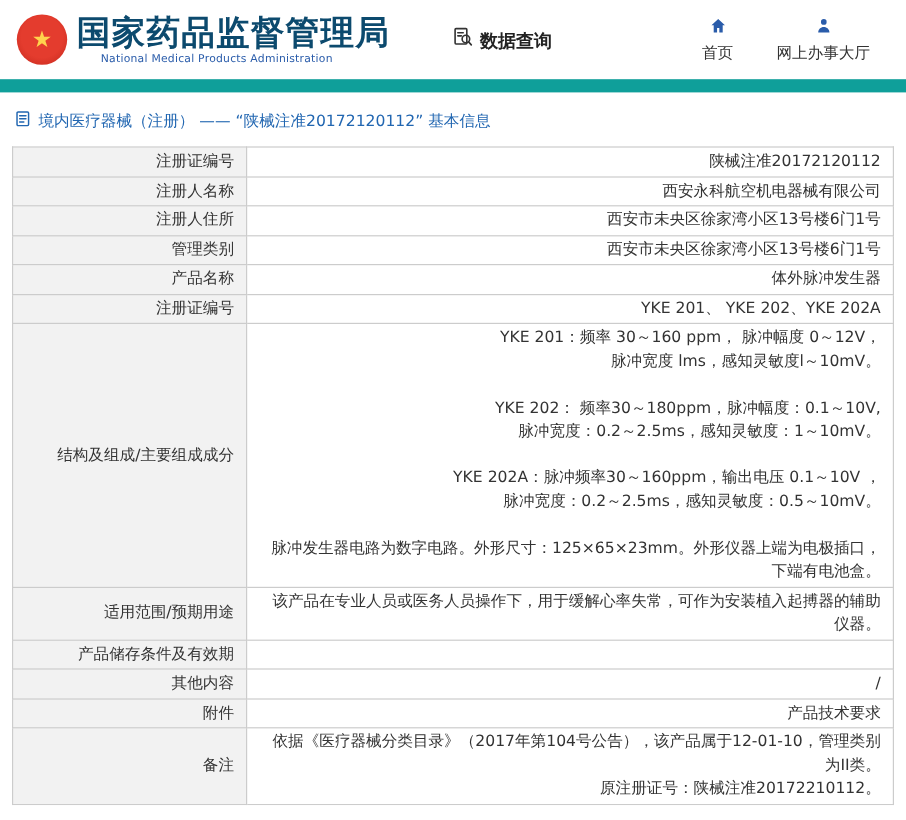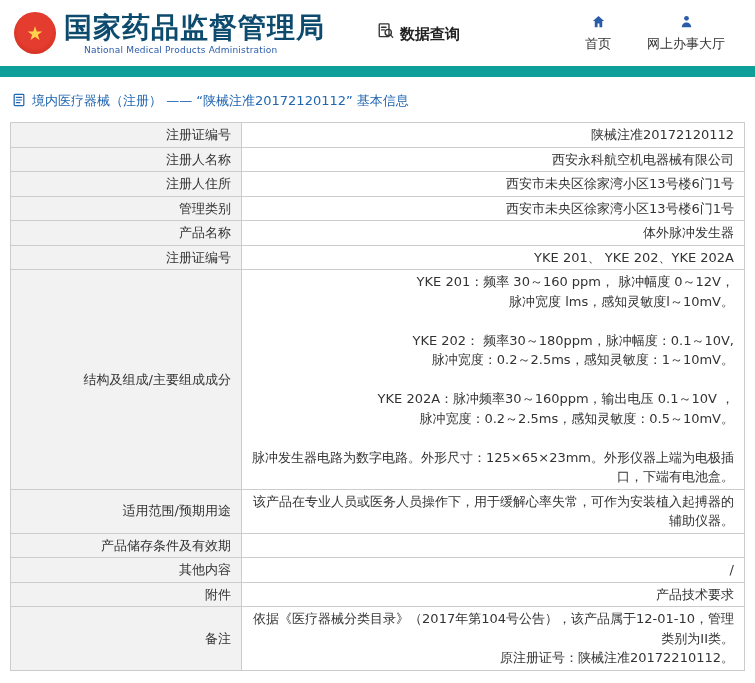--- a/index.html
+++ b/index.html
@@ -26,21 +26,21 @@
   .nav-icon { height:16px; display:flex; align-items:flex-end; }
   
   .teal-bar { height:11px; background:#0f9f9a; }
   
   .breadcrumb { display:flex; align-items:flex-end; gap:6px; padding:15px 12px 10px;
     color:#2166b1; font-size:13px; }
   
   .info-table { width:735px; margin:2px 10px 0; border-collapse:collapse; table-layout:fixed; }
   .info-table td { border:1px solid #ccc; padding:2px 10px; font-size:13px;
     line-height:1.5; vertical-align:middle; height:21px; }
-  td.label { width:231px; background:#f2f2f2; text-align:right; color:#333; }
+  td.label { width:195px; background:#f2f2f2; text-align:right; color:#333; }
   td.value { background:#fff; text-align:right; white-space:pre-line; }
 </style>
 </head>
 <body>
 
 <header class="site-header">
   <div class="emblem">
     <span class="star">★</span>
   </div>
   <div class="titles">

